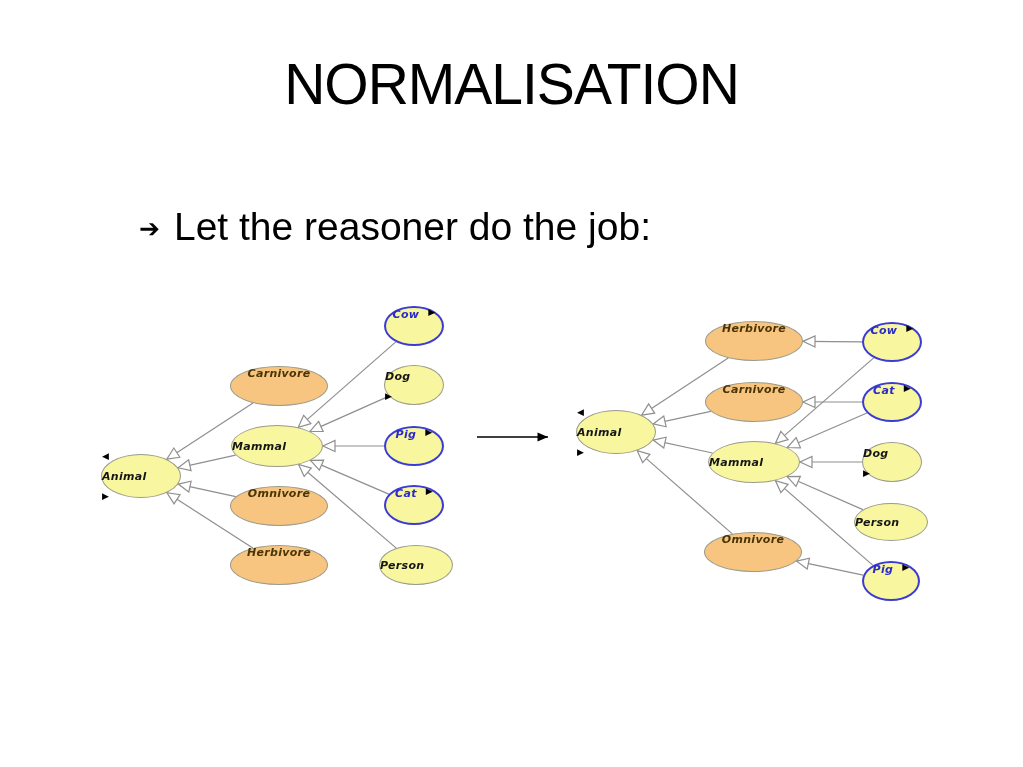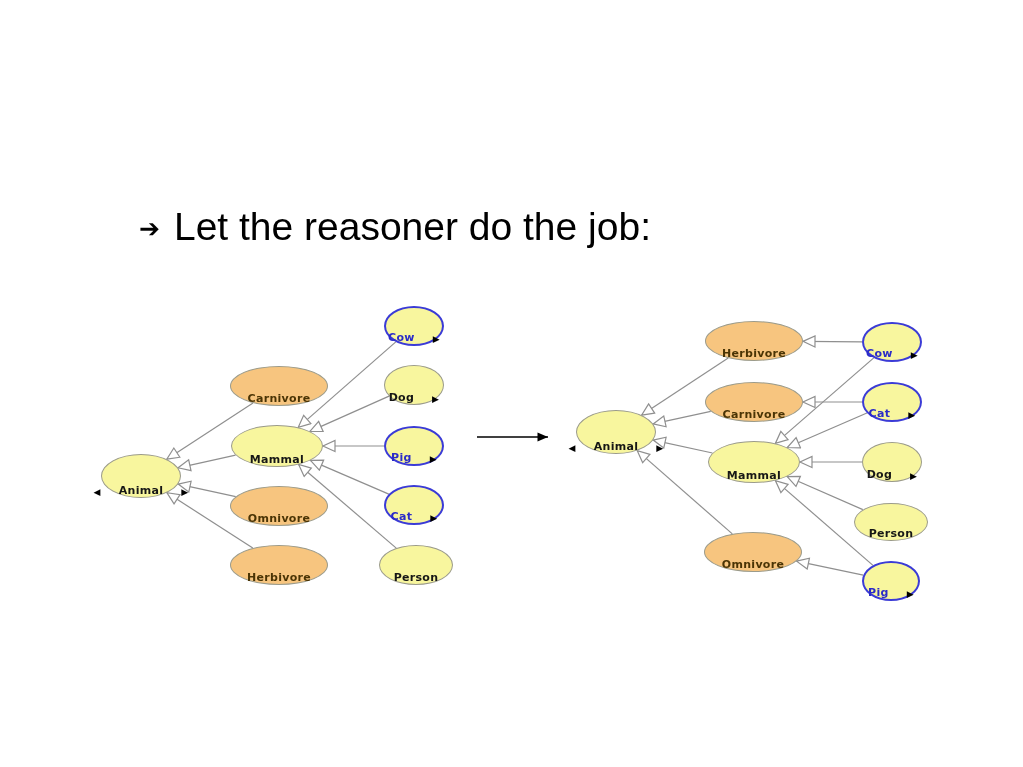--- a/index.html
+++ b/index.html
@@ -18,37 +18,38 @@
     display:flex;align-items:center;gap:14px;color:#000;
   }
   .bullet-marker{font-size:25px;line-height:1;transform:translateY(1px);}
   .bullet-text{font-size:39px;line-height:1.1;}
   #edge-layer{position:absolute;left:0;top:0;width:1023px;height:767px;z-index:1;}
   #node-layer{position:absolute;left:0;top:0;width:1023px;height:767px;z-index:2;}
   .edge{stroke:var(--edge-gray,#8f8f8f);stroke-width:1.2px;fill:none;}
   .tarrow{stroke:var(--arrow-black,#000);stroke-width:1.5px;fill:none;}
   .node{
     position:absolute;border-radius:50%;box-sizing:border-box;
-    display:flex;align-items:flex-end;justify-content:center;gap:18px;
+    display:flex;align-items:flex-start;justify-content:center;gap:9px;
     font-family:"DejaVu Sans",sans-serif;font-size:11px;font-weight:bold;
-    letter-spacing:0.3px;white-space:nowrap;
+    letter-spacing:0.3px;white-space:nowrap;font-style:italic;
   }
   .fill-yellow{background:var(--node-yellow,#f8f69e);}
   .fill-orange{background:var(--node-orange,#f7c57f);}
   .b-gray{border:1.5px solid var(--border-gray,#9b9b8b);}
   .b-blue{border:2px solid var(--border-blue,#3b3bd6);}
-  .t-black{color:var(--text-black,#161616);}
+  .t-black{color:var(--text-black,#161616);flex-direction:column;}
   .t-blue{color:var(--text-blue,#2b2bc8);}
   .t-dark{color:var(--text-dark,#4a3405);}
   .tri{font-size:9px;line-height:1;color:#000;}
 </style>
 </head>
 <body>
 
 <div class="slide">
+  <h1 class="slide-title">NORMALISATION</h1>
 
   <div class="bullet-line">
     <span class="bullet-marker">➔</span>
     <span class="bullet-text">Let the reasoner do the job:</span>
   </div>
 
   <svg id="edge-layer" viewBox="0 0 1023 767" xmlns="http://www.w3.org/2000/svg">
     <defs>
       <marker id="m-open" markerWidth="16" markerHeight="14" refX="13.5" refY="6.5" orient="auto" markerUnits="userSpaceOnUse">
         <path id="open-head" d="M1.5,1 L13.5,6.5 L1.5,12 Z" fill="#ffffff" stroke="#8F8F8F" stroke-width="1.2"></path>

